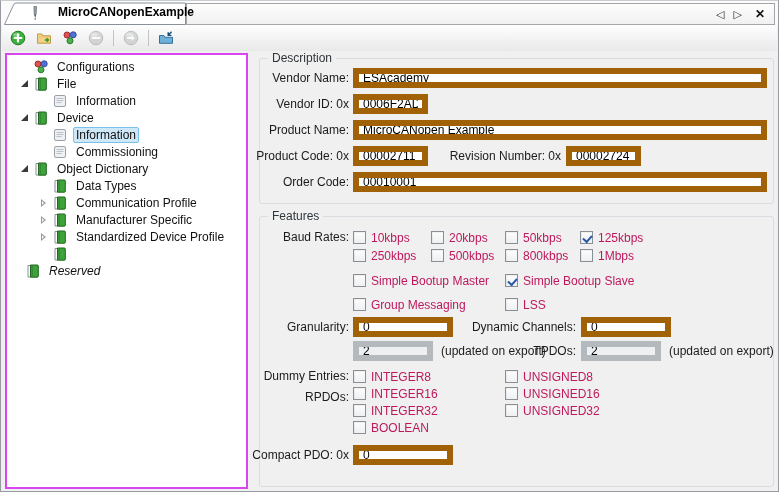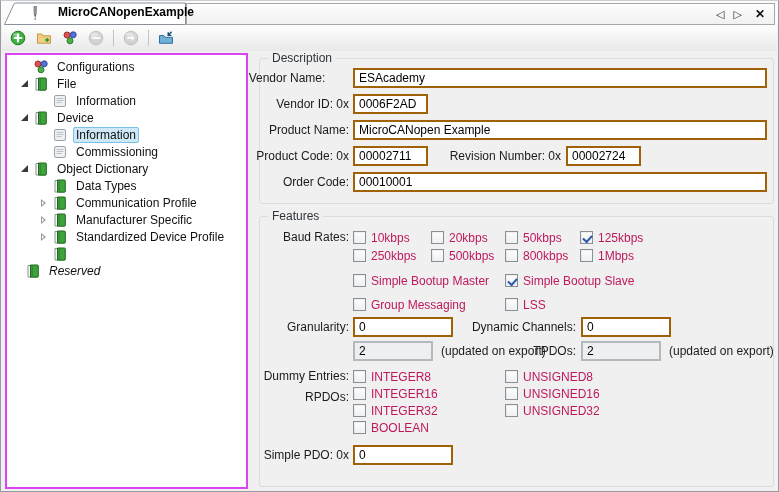--- a/index.html
+++ b/index.html
@@ -32,21 +32,21 @@
   .tri-closed::after{content:"";position:absolute;left:-4px;top:-2px;border-top:2px solid transparent;
               border-bottom:2px solid transparent;border-left:2px solid #fff;}
   .tree-icon{margin-right:5px;flex:0 0 16px;}
   .tree-label{padding:0 2px;border:1px solid transparent;border-radius:2px;line-height:14px;}
   .tree-label.sel{background:#cfe8f8;border-color:#79c1e8;}
   
   .group{position:absolute;border:1px solid #d9dce0;border-radius:3px;}
   .group-legend{position:absolute;top:-8px;left:8px;background:#f0f0f0;padding:0 4px;font-size:12px;color:#2f353b;}
   .lbl{position:absolute;font-size:12px;color:#1b1b1b;height:20px;line-height:20px;text-align:right;}
   .note{position:absolute;font-size:12px;color:#1b1b1b;height:20px;line-height:20px;}
-  .txt{position:absolute;box-sizing:border-box;height:20px;border:2px solid #a16207;background:#fff;
+  .txt{position:absolute;box-sizing:border-box;height:20px;border:6px solid #a16207;background:#fff;
        font-family:"Liberation Sans",sans-serif;font-size:12px;padding:1px 4px;color:#000;}
   .txt.ro{background:#edeff0;border-color:#b4b9bd;}
   
   .chkgrid{position:absolute;display:grid;}
   #baud-grid{left:352px;top:228px;grid-template-columns:78px 74px 75px auto;grid-auto-rows:17px;row-gap:1px;}
   #bootup-grid{left:352px;top:271px;grid-template-columns:152px auto;grid-auto-rows:17px;row-gap:7px;}
   #dummy-grid{left:352px;top:367px;grid-template-columns:152px auto;grid-auto-rows:17px;}
   .chk{display:flex;align-items:center;gap:5px;font-size:12px;color:#be185d;height:17px;}
   .cbx{width:13px;height:13px;box-sizing:border-box;border:1px solid #898f94;flex:0 0 13px;
        background:linear-gradient(180deg,#fdfdfd,#eef0f2);box-shadow:inset 1px 1px 0 rgba(0,0,0,.05);position:relative;}
@@ -286,21 +286,21 @@
             <path d="M7.2 2 v12" stroke="#2d8030"></path>
           </svg>
         </span>
         <span class="tree-label">Reserved</span>
       </div>
     </div>
 
   <div class="group" style="left:258px;top:57px;width:513px;height:144px;">
     <span class="group-legend">Description</span>
   </div>
-  <span class="lbl" style="left:232px;width:108px;top:67px;text-align:center;">Vendor Name:</span>
+  <span class="lbl" style="left:240px;width:108px;top:67px;">Vendor Name:</span>
   <input class="txt" type="text" style="left: 352px; top: 67px; width: 414px;" value="ESAcademy">
   <span class="lbl" style="left:240px;width:108px;top:93px;">Vendor ID: 0x</span>
   <input class="txt" type="text" style="left: 352px; top: 93px; width: 75px;" value="0006F2AD">
   <span class="lbl" style="left:240px;width:108px;top:119px;">Product Name:</span>
   <input class="txt" type="text" style="left: 352px; top: 119px; width: 414px;" value="MicroCANopen Example">
   <span class="lbl" style="left:230px;width:118px;top:145px;">Product Code: 0x</span>
   <input class="txt" type="text" style="left: 352px; top: 145px; width: 75px;" value="00002711">
   <span class="lbl" style="left:440px;width:120px;top:145px;">Revision Number: 0x</span>
   <input class="txt" type="text" style="left: 565px; top: 145px; width: 75px;" value="00002724">
   <span class="lbl" style="left:240px;width:108px;top:171px;">Order Code:</span>
@@ -400,15 +400,15 @@
       <label class="chk">
         <span class="cbx"></span>
         <span>UNSIGNED32</span>
       </label>
       <label class="chk">
         <span class="cbx"></span>
         <span>BOOLEAN</span>
       </label>
     </div>
 
-  <span class="lbl" style="left:240px;width:108px;top:444px;">Simple PDO: 0x</span>
+  <span class="lbl" style="left:240px;width:108px;top:444px;">Compact PDO: 0x</span>
   <input class="txt" type="text" style="left: 352px; top: 444px; width: 100px;" value="0">
 </div>
 
 </body></html>

